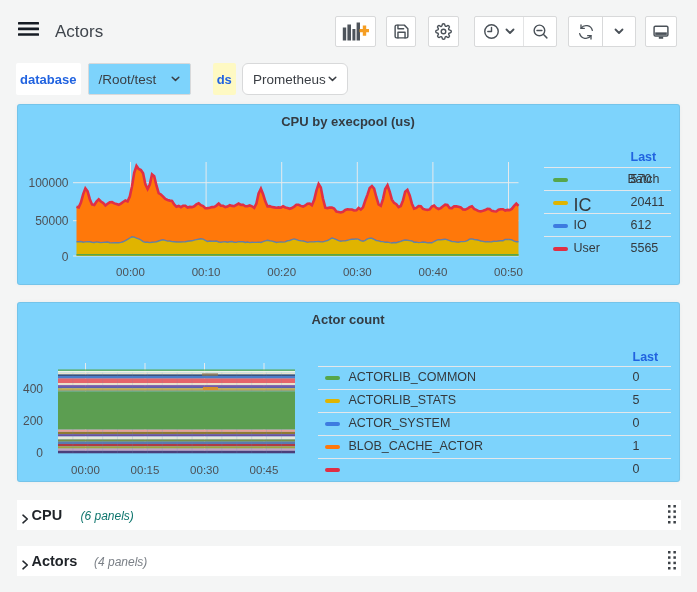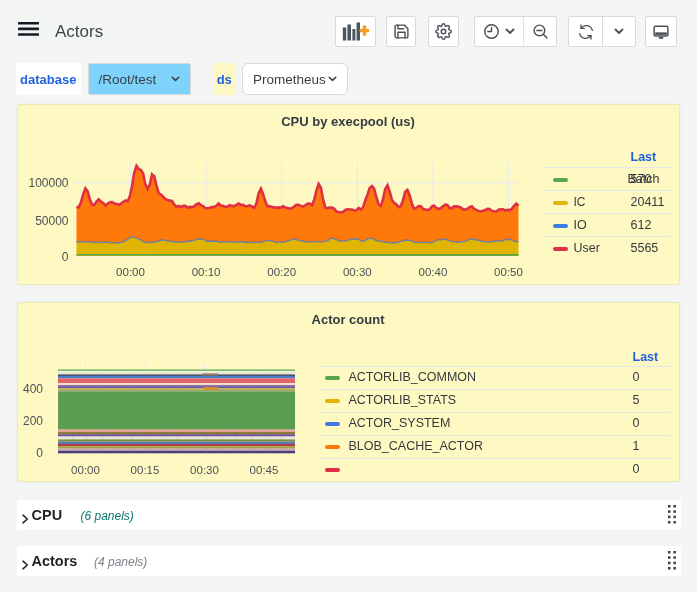--- a/index.html
+++ b/index.html
@@ -1,15 +1,15 @@
 <!DOCTYPE html>
 <html><head><meta charset="utf-8"><style>
 * { margin:0; padding:0; box-sizing:border-box; }
 html,body { width:697px; height:592px; background:#f4f5f5; font-family:"Liberation Sans",sans-serif; overflow:hidden; position:relative; }
-.panel { position:absolute; left:16.5px; width:663px; background:#fef9c3; border:1px solid rgba(0,0,0,0.07); border-radius:3px; box-shadow:0 0 4px rgba(0,0,0,0.04); }
+.panel { position:absolute; left:16.5px; width:663px; background:#7dd3fc; border:1px solid rgba(0,0,0,0.07); border-radius:3px; box-shadow:0 0 4px rgba(0,0,0,0.04); }
 .ptitle { position:absolute; top:9px; left:0; right:0; text-align:center; font-size:13px; font-weight:700; color:#343b42; }
 .rowbar { position:absolute; left:16.5px; width:664px; height:30px; background:#fff; }
 </style></head>
 <body>
 
   <svg width="22" height="15" viewBox="0 0 22 15" style="position:absolute;left:18px;top:22px;">
 <g fill="#161c24">
       <rect x="0" y="0" width="21" height="2.6" rx="0.5"></rect>
       <rect x="0" y="5.6" width="21" height="2.6" rx="0.5"></rect>
       <rect x="0" y="11.2" width="21" height="2.6" rx="0.5"></rect>
@@ -127,21 +127,21 @@
 <div style="color:#2163e0;font-weight:700;font-size:12.5px;height:17px;position:relative;">
         <span style="position:absolute;left:87px;top:0px;">Last</span>
       </div>
 <div style="border-top:1px solid #e4e7ea;height:23px;position:relative;">
         <span style="position:absolute;left:9px;top:9.5px;width:15px;height:4px;border-radius:2px;background:#56A64B;"></span>
         <span style="position:absolute;left:38px;top:3.5px;font-size:12.5px;color:#35393d;margin-left:46px;">Batch</span>
         <span style="position:absolute;left:87px;top:3.5px;font-size:12.5px;color:#35393d;">570</span>
       </div>
 <div style="border-top:1px solid #e4e7ea;height:23px;position:relative;">
         <span style="position:absolute;left:9px;top:9.5px;width:15px;height:4px;border-radius:2px;background:#E0B400;"></span>
-        <span style="position:absolute;left:30px;top:3.5px;font-size:12px;color:#35393d;">IC</span>
+        <span style="position:absolute;left:30px;top:3.5px;font-size:18px;color:#35393d;">IC</span>
         <span style="position:absolute;left:87px;top:3.5px;font-size:12.5px;color:#35393d;">20411</span>
       </div>
 <div style="border-top:1px solid #e4e7ea;height:23px;position:relative;">
         <span style="position:absolute;left:9px;top:9.5px;width:15px;height:4px;border-radius:2px;background:#3D7BE0;"></span>
         <span style="position:absolute;left:30px;top:3.5px;font-size:12.5px;color:#35393d;">IO</span>
         <span style="position:absolute;left:87px;top:3.5px;font-size:12.5px;color:#35393d;">612</span>
       </div>
 <div style="border-top:1px solid #e4e7ea;height:23px;position:relative;">
         <span style="position:absolute;left:9px;top:9.5px;width:15px;height:4px;border-radius:2px;background:#E02F44;"></span>
         <span style="position:absolute;left:30px;top:3.5px;font-size:12.5px;color:#35393d;">User</span>

